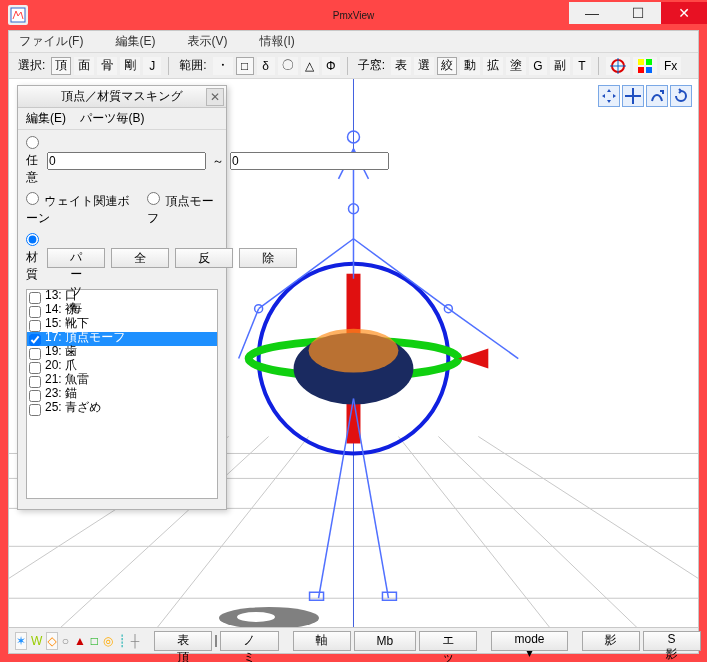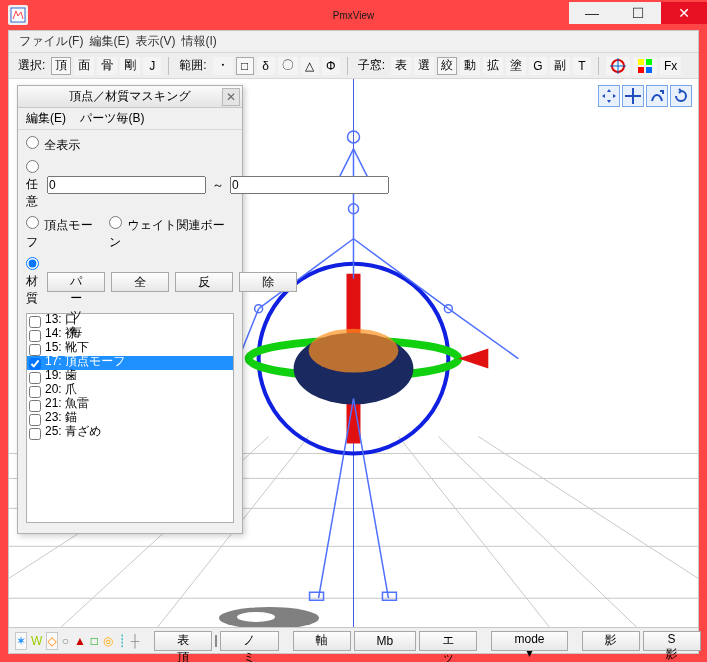--- a/index.html
+++ b/index.html
@@ -8,33 +8,33 @@
 .titlebar{height:30px;display:flex;align-items:center;color:#fff;position:relative;}
 .titlebar .icon{width:20px;height:20px;margin:0 8px;background:#f0f0f0;display:flex;align-items:center;justify-content:center;border-radius:2px;}
 .titlebar .icon svg{width:16px;height:16px;}
 .titlebar .title{position:absolute;left:50%;transform:translateX(-50%);color:#1a1a1a;font-size:10px;}
 .titlebar .winbtns{margin-left:auto;display:flex;}
 .winbtn{width:46px;height:22px;display:flex;align-items:center;justify-content:center;color:#333;font-size:14px;margin-top:-4px;}
 .winbtn.min{background:#f0f0f0;}
 .winbtn.max{background:#f0f0f0;}
 .winbtn.close{background:#e81123;color:#fff;}
 .client{flex:1;background:#f0f0f0;margin:0 8px 8px 8px;display:flex;flex-direction:column;border:1px solid #c8c8c8;}
-.menubar{height:22px;display:flex;align-items:center;gap:6px;padding:0 10px;border-bottom:1px solid #d8d8d8;}
+.menubar{height:22px;display:flex;align-items:center;gap:32px;padding:0 10px;border-bottom:1px solid #d8d8d8;}
 .menubar span{color:#333;}
 .toolbar{height:26px;display:flex;align-items:center;padding:0 6px;gap:3px;font-size:12px;border-bottom:1px solid #d8d8d8;background:#eee;}
 .toolbar .lbl{margin:0 3px;}
 .tbtn{min-width:18px;height:18px;padding:0 3px;border:1px solid transparent;display:inline-flex;align-items:center;justify-content:center;background:#f4f4f4;}
 .tbtn.raised{border:1px solid #a8a8a8;background:#f8f8f8;}
 .sep{width:1px;height:18px;background:#c0c0c0;margin:0 4px;}
 .tbtn.iconbtn svg{width:16px;height:16px;}
 .viewport{flex:1;position:relative;background:#fff;overflow:hidden;}
 .vcorner{position:absolute;top:6px;right:6px;display:flex;gap:2px;}
 .vcbtn{width:22px;height:22px;border:1px solid #7aa8e6;background:#e8f0fc;display:flex;align-items:center;justify-content:center;}
 .vcbtn svg{width:16px;height:16px;}
-.panel{position:absolute;top:6px;left:8px;width:226px;background:#f0f0f0;border:1px solid #b0b0b0;box-shadow:2px 2px 6px rgba(0,0,0,.2);}
+.panel{position:absolute;top:6px;left:8px;width:210px;background:#f0f0f0;border:1px solid #b0b0b0;box-shadow:2px 2px 6px rgba(0,0,0,.2);}
 .panel .phdr{height:22px;display:flex;align-items:center;justify-content:center;background:linear-gradient(#fafafa,#e4e4e4);border-bottom:1px solid #c8c8c8;position:relative;font-size:12px;}
 .panel .pclose{position:absolute;right:2px;top:2px;width:18px;height:18px;background:#e4e4e4;border:1px solid #b8b8b8;display:flex;align-items:center;justify-content:center;color:#666;}
 .panel .pmenu{height:22px;display:flex;align-items:center;gap:14px;padding:0 8px;border-bottom:1px solid #d8d8d8;}
 .panel .pbody{padding:6px 8px 10px 8px;}
 .row{display:flex;align-items:center;gap:6px;margin-bottom:6px;}
 input[type=radio]{margin-right:2px;}
 .pbtn{height:20px;padding:0 22px;border:1px solid #a8a8a8;background:linear-gradient(#fdfdfd,#e8e8e8);font-size:12px;}
 .listwrap{height:210px;border:1px solid #b0b0b0;background:#fff;overflow-y:scroll;font-family:"MS PGothic";}
 .listwrap .li{display:flex;align-items:flex-end;height:14px;padding:0 2px;font-size:12px;white-space:nowrap;}
 .listwrap .li input{margin-right:4px;width:12px;height:12px;}
@@ -195,31 +195,28 @@
         <div class="phdr">
           <span>頂点／材質マスキング</span>
           <div class="pclose">✕</div>
         </div>
         <div class="pmenu">
           <span>編集(E)</span>
           <span>パーツ毎(B)</span>
         </div>
         <div class="pbody">
           <div class="row">
-              <label><input type="radio" name="m" style=""> <span>全表示</span></label>
-            </div>
-          <div class="row">
             <label><input type="radio" name="m" style=""> <span>任意</span></label>
             <input class="num" value="0" style="">
             <span>～</span>
             <input class="num" value="0" style="">
           </div>
           <div class="row">
+            <label><input type="radio" name="m" style=""> <span>ウェイト関連ボーン</span></label>
             <label style="margin-left:auto"><input type="radio" name="m" style=""> <span>頂点モーフ</span></label>
-            <label><input type="radio" name="m" style=""> <span>ウェイト関連ボーン</span></label>
           </div>
           <div class="row">
             <label><input type="radio" name="m" checked="" style=""> <span>材質</span></label>
             <button class="pbtn">パーツ毎</button>
             <button class="pbtn">全</button>
             <button class="pbtn">反</button>
             <button class="pbtn">除</button>
           </div>
           <div class="listwrap" id="matlist">
               <div class="li">

